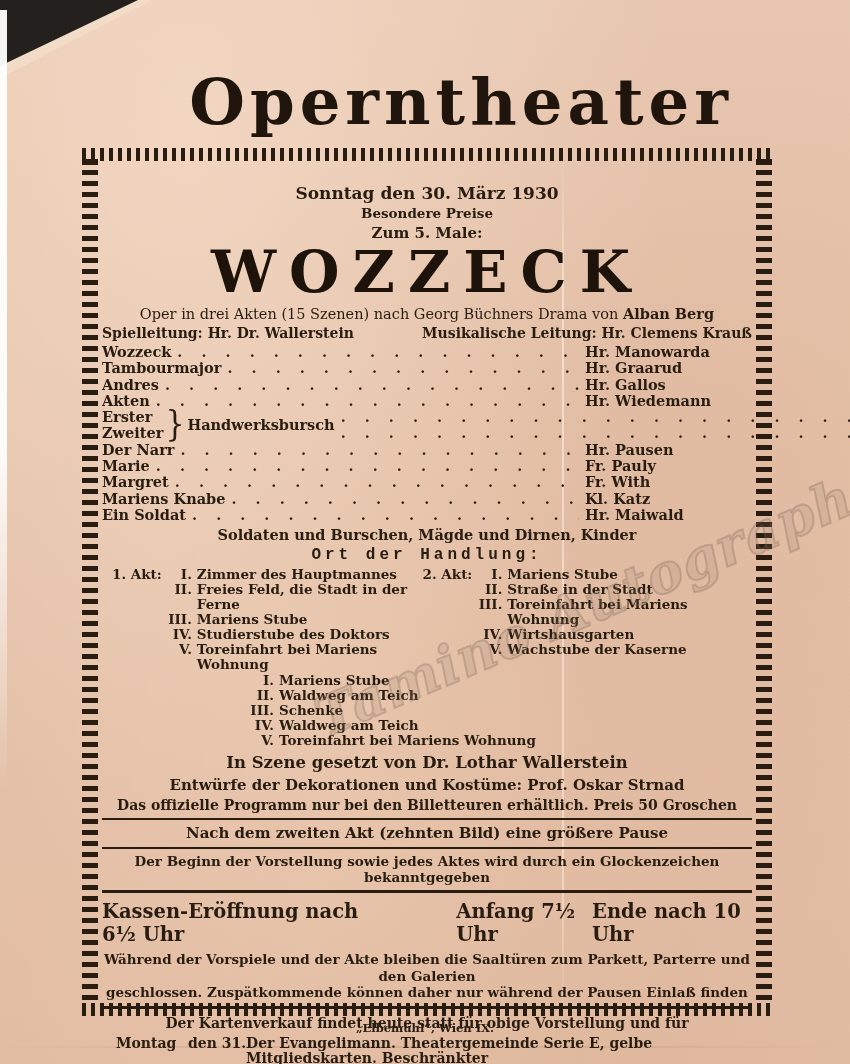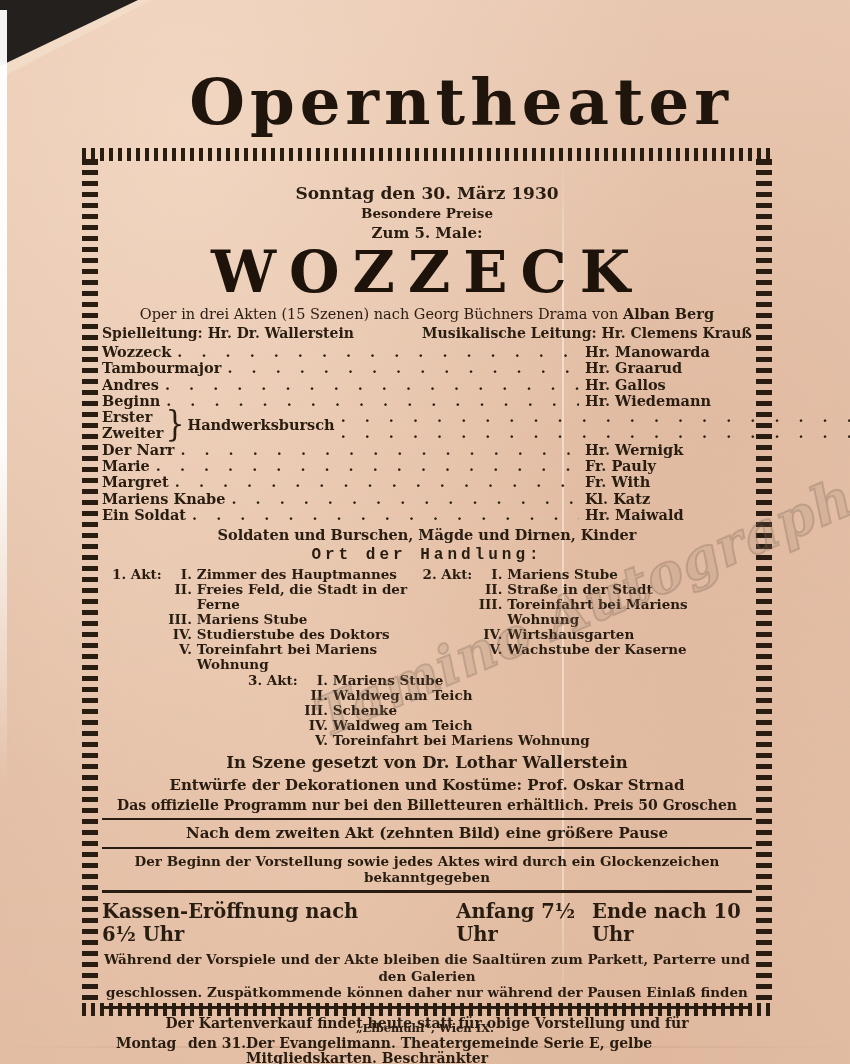--- a/index.html
+++ b/index.html
@@ -149,21 +149,21 @@
             <span class="role">Tambourmajor</span>
             <span class="dots"></span>
             <span class="performer">Hr. Graarud</span>
           </div>
         <div class="cast-row">
             <span class="role">Andres</span>
             <span class="dots"></span>
             <span class="performer">Hr. Gallos</span>
           </div>
         <div class="cast-row">
-            <span class="role">Beginn</span>
+            <span class="role">Akten</span>
             <span class="dots"></span>
             <span class="performer">Hr. Wiedemann</span>
           </div>
 
         <div class="brace-block">
           <span class="brace-names">
             <div>Erster</div>
             <div>Zweiter</div>
           </span>
           <span class="brace-glyph">}</span>
@@ -174,21 +174,21 @@
               </div>
             <div class="cast-row">
                 <span class="dots"></span>
               </div>
           </span>
         </div>
 
         <div class="cast-row">
             <span class="role">Der Narr</span>
             <span class="dots"></span>
-            <span class="performer">Hr. Wernigk</span>
+            <span class="performer">Hr. Pausen</span>
           </div>
         <div class="cast-row">
             <span class="role">Marie</span>
             <span class="dots"></span>
             <span class="performer">Fr. Pauly</span>
           </div>
         <div class="cast-row">
             <span class="role">Margret</span>
             <span class="dots"></span>
             <span class="performer">Fr. With</span>
@@ -255,21 +255,20 @@
               </div>
             <div class="scene">
                 <span class="scene-num">V.</span>
                 <span>Wachstube der Kaserne</span>
               </div>
           </span>
         </div>
       </div>
 
       <div class="acts-row act-3">
-        <span class="act-label">3. Akt:</span>
         <span>
           <div class="scene">
               <span class="scene-num">I.</span>
               <span>Mariens Stube</span>
             </div>
           <div class="scene">
               <span class="scene-num">II.</span>
               <span>Waldweg am Teich</span>
             </div>
           <div class="scene">

